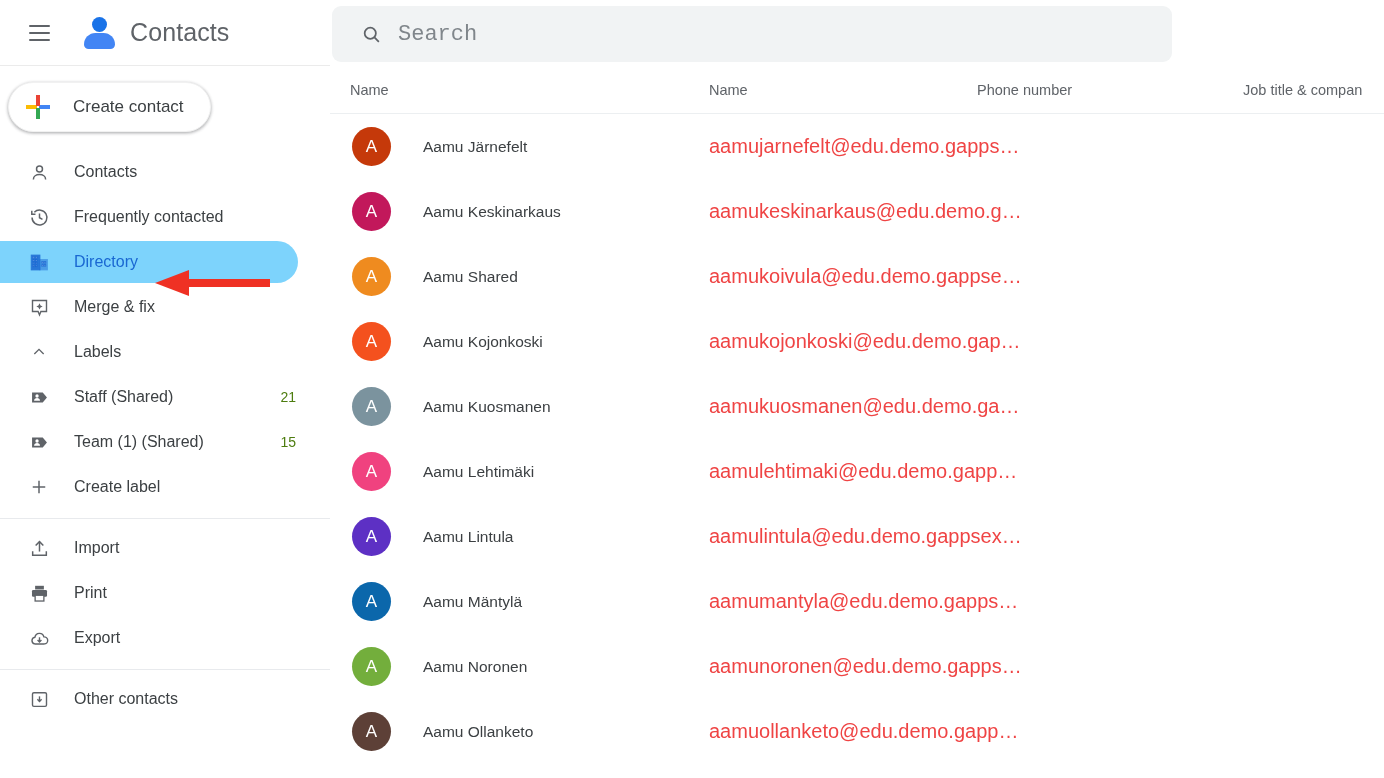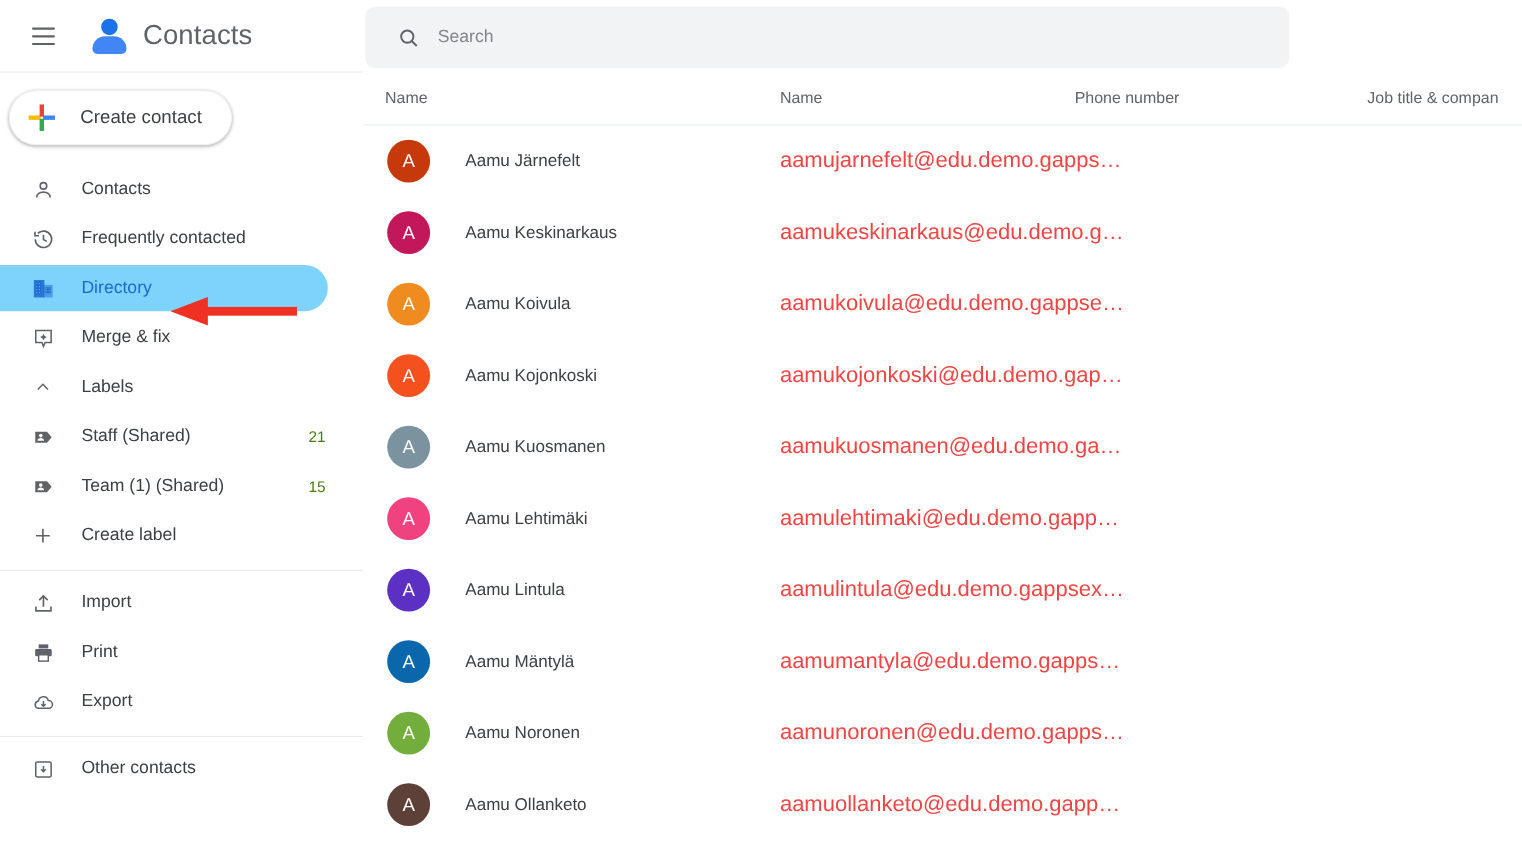--- a/index.html
+++ b/index.html
@@ -109,22 +109,22 @@
   .searchbar {
     position: absolute; left: 2px; top: 6px;
     width: 840px; height: 56px;
     background: #f1f3f4; border-radius: 9px;
     display: flex; align-items: center;
     cursor: text;
   }
   .searchbar .sico { margin-left: 28px; width: 22px; height: 22px; display:flex; align-items:center; justify-content:center; }
   .search-input {
     border: none; outline: none; background: transparent;
-    margin-left: 16px; font-size: 16px; color: #1d4ed8;
-    font-family: Liberation Sans, sans-serif; width: 700px;
+    margin-left: 16px; font-size: 22px; color: #1d4ed8;
+    font-family: Liberation Mono, monospace; width: 700px;
   }
   .search-input::placeholder { color: #80868b; }
 
   .table-head {
     position: absolute; left: 0; top: 72px; width: 1054px; height: 42px;
     border-bottom: 1px solid #eceff1;
   }
   .th { position: absolute; top: 10px; font-size: 14.5px; color: #5f6368; white-space: nowrap; }
   .th.c0 { left: 20px; }
   .th.c1 { left: 379px; }
@@ -365,21 +365,21 @@
         </div>
         <div class="row">
           <div class="avatar" style="background: rgb(194, 24, 91);">A</div>
           <div class="cname">Aamu Keskinarkaus</div>
           <div class="cmail">aamukeskinarkaus@edu.demo.g…</div>
           <div class="cphone"></div>
           <div class="cjob"></div>
         </div>
         <div class="row">
           <div class="avatar" style="background: rgb(239, 139, 31);">A</div>
-          <div class="cname">Aamu Koivula</div>
+          <div class="cname">Aamu Shared</div>
           <div class="cmail">aamukoivula@edu.demo.gappse…</div>
           <div class="cphone"></div>
           <div class="cjob"></div>
         </div>
         <div class="row">
           <div class="avatar" style="background: rgb(244, 81, 30);">A</div>
           <div class="cname">Aamu Kojonkoski</div>
           <div class="cmail">aamukojonkoski@edu.demo.gap…</div>
           <div class="cphone"></div>
           <div class="cjob"></div>

